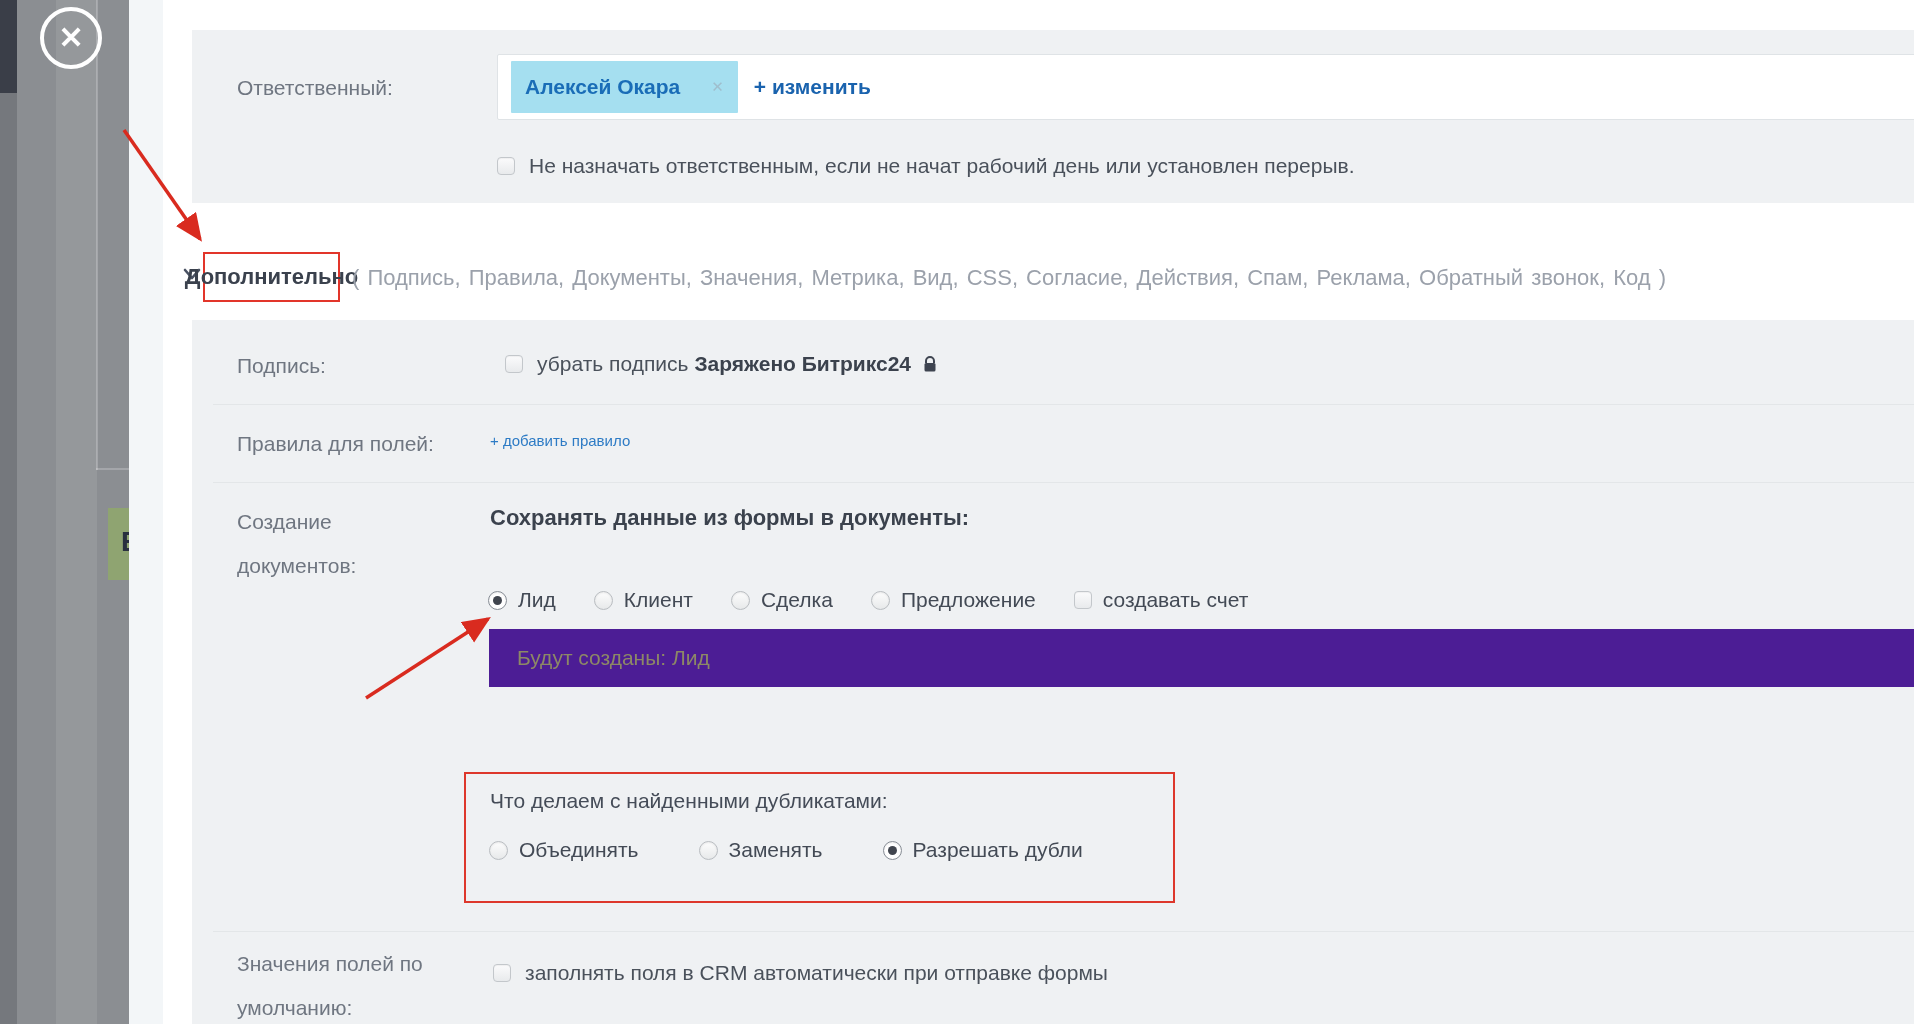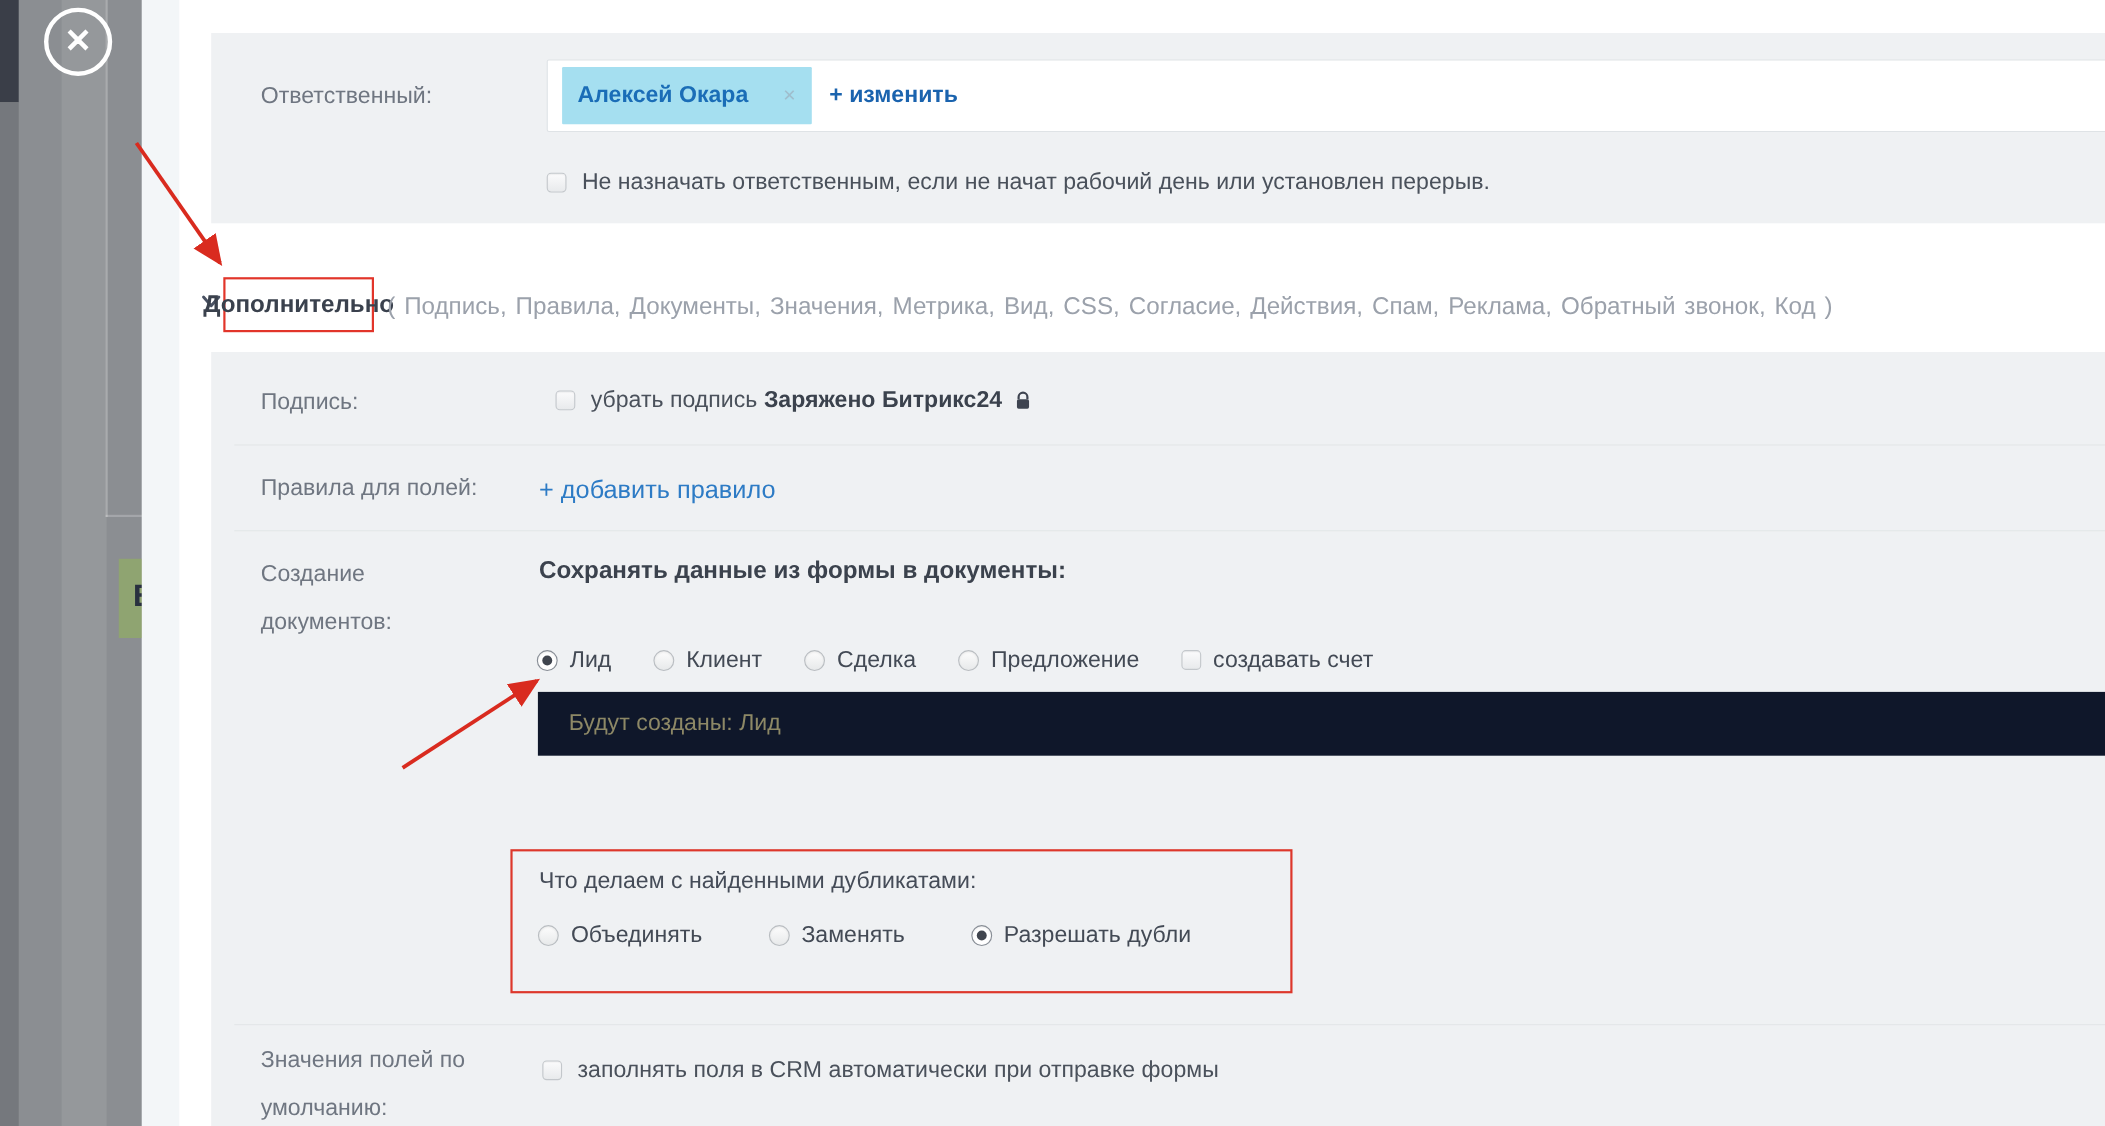--- a/index.html
+++ b/index.html
@@ -47,33 +47,33 @@
 
   
   .chevron{position:absolute;left:182px;top:266px;}
   .redbox-head{position:absolute;left:203px;top:252px;width:137px;height:50px;border:2px solid #e2352a;
                display:flex;align-items:center;justify-content:center;}
   .redbox-head b{font-size:22px;color:#3a414d;cursor:pointer;}
   .links-gray{position:absolute;left:352px;top:265px;font-size:22px;color:#9ba1ab;cursor:pointer;word-spacing:2px;}
 
   .divider{position:absolute;left:213px;right:0;height:1px;background:#e3e6e8;}
 
-  .link-blue{position:absolute;font-size:23px;color:#2d7bc5;text-decoration:none;cursor:pointer;}
+  .link-blue{position:absolute;font-size:15px;color:#2d7bc5;text-decoration:none;cursor:pointer;}
   .bold-head{position:absolute;font-size:22px;font-weight:bold;color:#3b424d;}
 
   
   .radios{position:absolute;display:flex;align-items:center;}
   .ritem{display:flex;align-items:center;gap:11px;cursor:pointer;}
   .rlabel{font-size:21px;color:#434a55;}
   .radio{width:19px;height:19px;flex:0 0 19px;border-radius:50%;border:1px solid #b9bdc1;
          background:linear-gradient(#fdfdfd,#e7e9ea);box-shadow:inset 0 1px 2px rgba(0,0,0,.08);position:relative;}
   .radio.on{border-color:#878d95;background:#fff;}
   .radio.on::after{content:"";position:absolute;inset:4px;border-radius:50%;background:#40454e;}
 
-  .notice{position:absolute;left:489px;top:629px;right:0;height:58px;background:#0f172a;
+  .notice{position:absolute;left:489px;top:629px;right:0;height:58px;background:#4c1d95;
           display:flex;align-items:center;padding-left:28px;font-size:21px;color:#8d8866;}
 
   .redbox-dup{position:absolute;left:464px;top:772px;width:711px;height:131px;border:2px solid #dd372b;}
   .dup-head{position:absolute;left:490px;top:789px;font-size:21px;color:#454c58;}
 
   .arrows{position:absolute;left:0;top:0;pointer-events:none;}
 
   .lock{margin-left:6px;}
 </style>
 </head>

